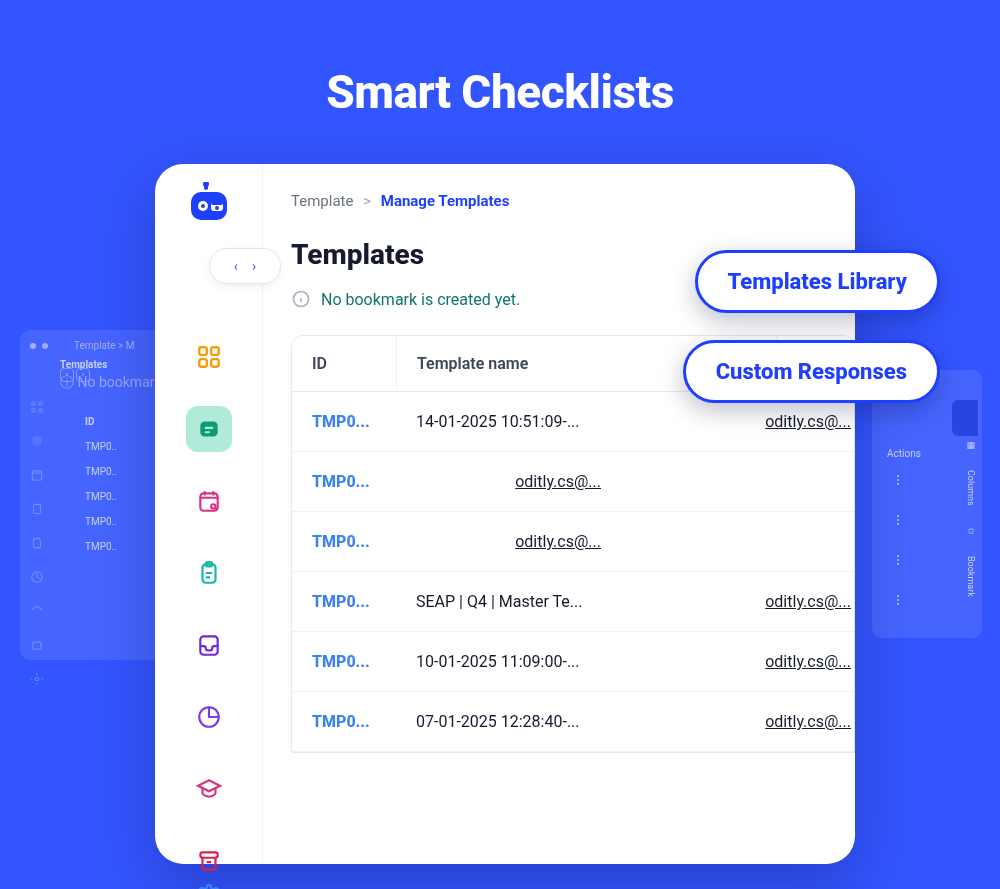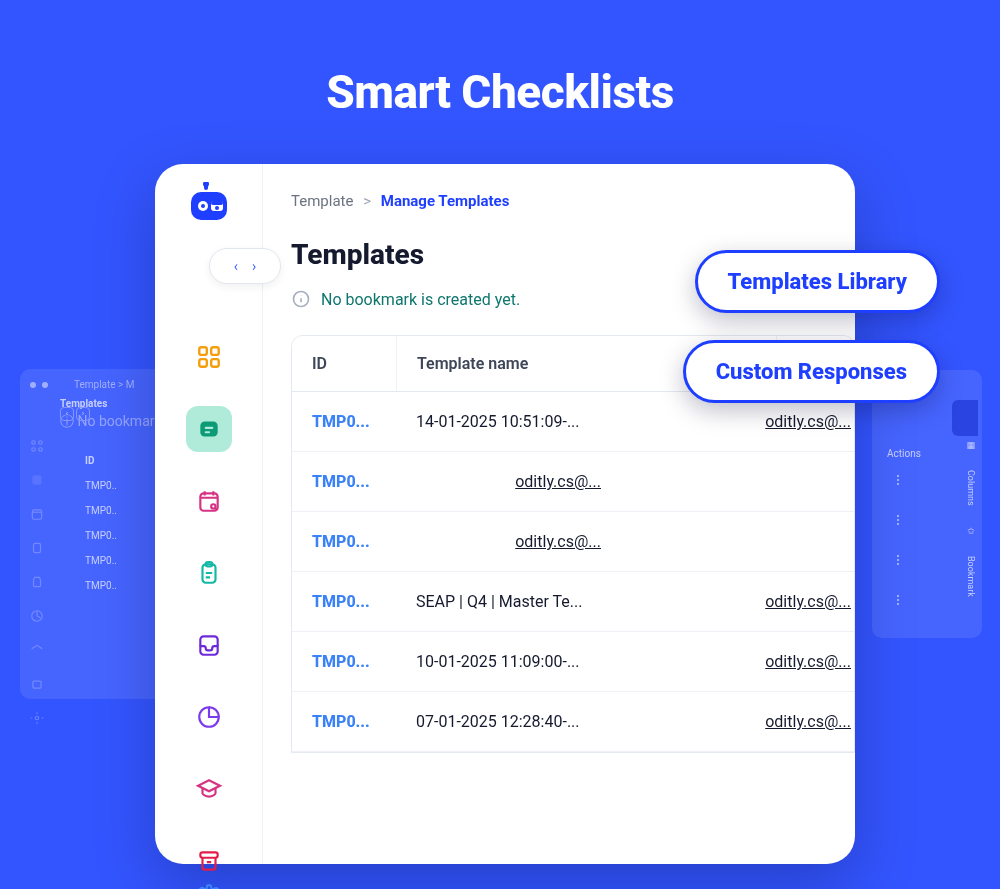--- a/index.html
+++ b/index.html
@@ -24,21 +24,20 @@
     position: absolute;
     background: #4866ff;
     border-radius: 10px;
     opacity: 0.95;
   }
   .ghost-left {
     top: 330px; left: 20px; width: 160px; height: 330px;
     padding: 10px;
     color: #a7b4ff;
     font-size: 10px;
-    margin-top: 39px;
   }
   .ghost-left .gl-top { display:flex; align-items:center; gap:6px; margin-bottom:6px; }
   .ghost-left .gl-bot { height: 6px; width: 6px; background:#a7b4ff; border-radius:50%; display:inline-block;}
   .ghost-left .gl-title { font-weight:700; margin:8px 0 4px 30px; color:#cfd6ff;}
   .ghost-left .gl-book { margin-left:30px; font-size:14px; color:#9ba9ff; margin-bottom:10px;}
   .ghost-left .gl-sidebar { position:absolute; left:10px; top:70px; display:flex; flex-direction:column; gap:20px; }
   .ghost-left .gl-rows { margin-left: 55px; }
   .ghost-left .gl-row { padding: 14px 0 0 0; font-size:10px; color:#cfd6ff;}
   .ghost-left .gl-pag { position:absolute; left:40px; top:38px; display:flex; gap:2px;}
   .ghost-left .gl-pagbtn { width:14px; height:14px; border:1px solid #8a9aff; border-radius:4px; font-size:8px; text-align:center; line-height:12px; color:#cfd6ff;}

